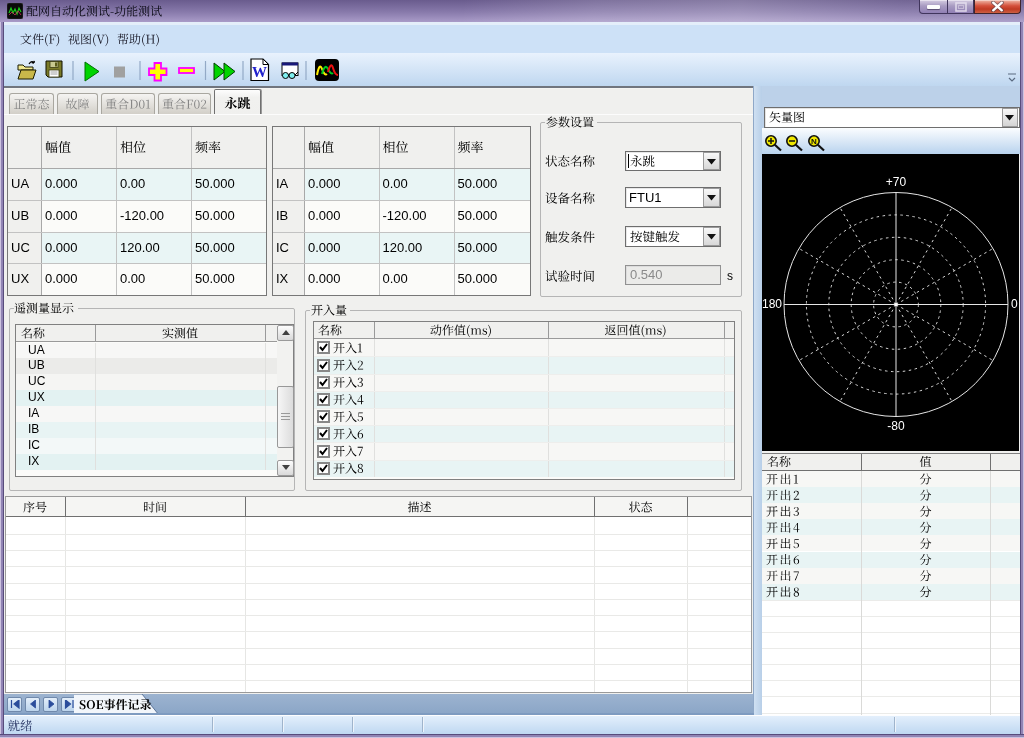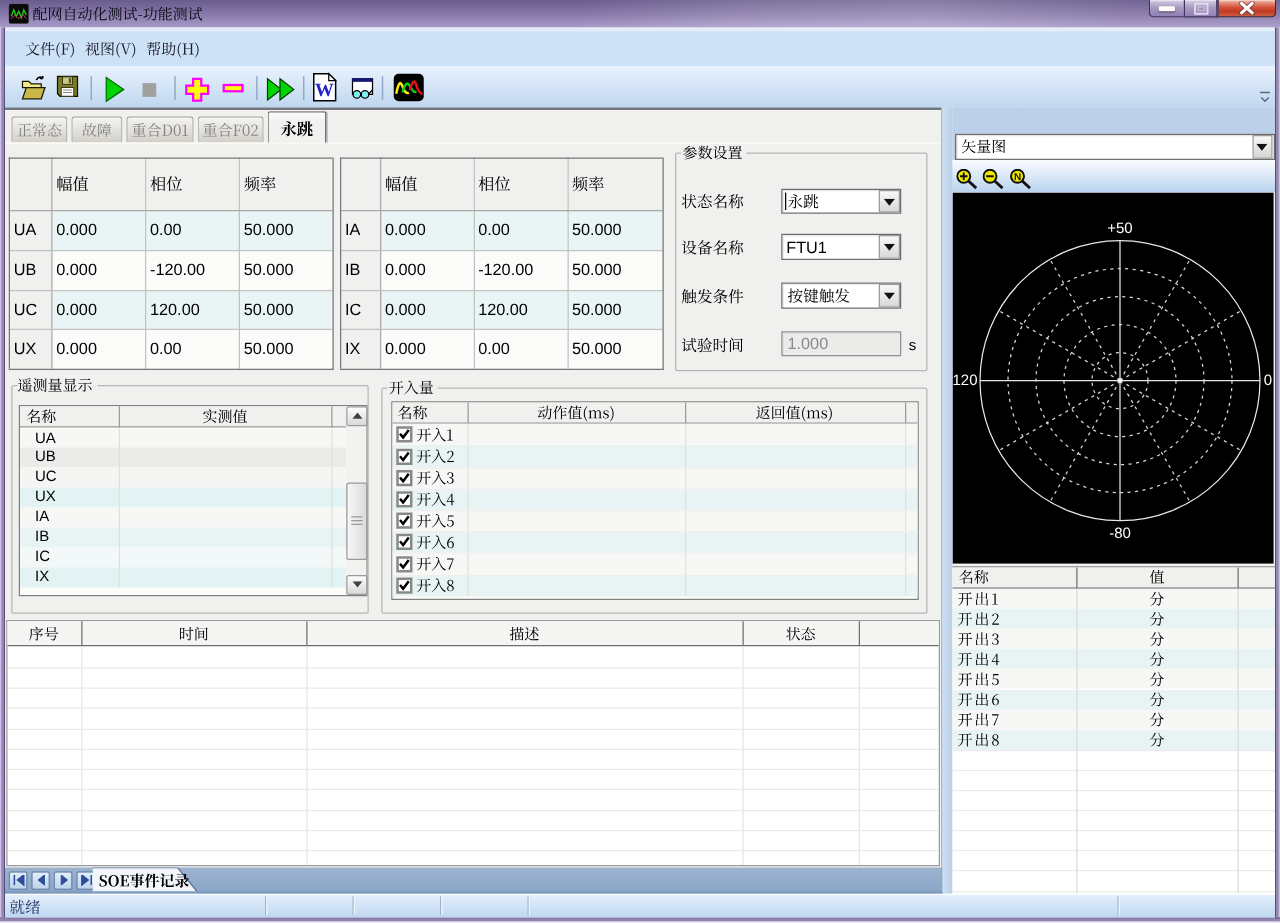--- a/index.html
+++ b/index.html
@@ -169,21 +169,21 @@
     <path d="M0,0 L9,0 L4.5,5.5 Z" fill="#111"></path>
   </svg>
 <div style="position:absolute;left:625px;top:226px;width:96px;height:21px;background:#fff;border:1px solid #6e6e6e;box-shadow:inset 1px 1px 0 #e8e8e8;"></div>
 <div style="position:absolute;left:703px;top:227px;width:17px;height:19px;background:linear-gradient(#f8f8f8,#d8d8d8);border:1px solid #9a9a9a;"></div>
 <svg style="position:absolute;left:707px;top:234.0px" width="9" height="6">
     <path d="M0,0 L9,0 L4.5,5.5 Z" fill="#111"></path>
   </svg>
 <div style="position:absolute;left:627.5px;top:153.5px;width:1px;height:14px;background:#000;"></div>
 <div style="position:absolute;left:629px;top:187px;width:60px;height:21px;font:13px 'Liberation Sans',sans-serif;color:#000;text-align:left;line-height:21px;white-space:nowrap;">FTU1</div>
 <div style="position:absolute;left:625px;top:265px;width:96px;height:20px;background:#ebebe9;border:1px solid #919191;box-shadow:inset 1px 1px 0 #dcdcdc;"></div>
-<div style="position:absolute;left:630px;top:265px;width:60px;height:20px;font:13px 'Liberation Sans',sans-serif;color:#8a8a8a;text-align:left;line-height:20px;white-space:nowrap;">1.000</div>
+<div style="position:absolute;left:630px;top:265px;width:60px;height:20px;font:13px 'Liberation Sans',sans-serif;color:#8a8a8a;text-align:left;line-height:20px;white-space:nowrap;">0.540</div>
 <div style="position:absolute;left:727px;top:266px;width:12px;height:20px;font:12px 'Liberation Sans',sans-serif;color:#000;text-align:left;line-height:20px;white-space:nowrap;">s</div>
 <div style="position:absolute;left:15px;top:324px;width:279px;height:152.5px;background:#fbfbf9;border:1px solid #808080;"></div>
 <div style="position:absolute;left:16px;top:325px;width:261px;height:17px;background:#f0f0ee;border-bottom:1px solid #9a9a9a;"></div>
 <div style="position:absolute;left:95px;top:325px;width:1px;height:17px;background:#9a9a9a;"></div>
 <div style="position:absolute;left:265px;top:325px;width:1px;height:17px;background:#9a9a9a;"></div>
 <div style="position:absolute;left:16px;top:342.5px;width:261px;height:15.9px;background:#f7f7f6;"></div>
 <div style="position:absolute;left:28px;top:342.5px;width:60px;height:15.9px;font:12px 'Liberation Sans',sans-serif;color:#000;text-align:left;line-height:15.9px;white-space:nowrap;">UA</div>
 <div style="position:absolute;left:16px;top:358.4px;width:261px;height:15.9px;background:#ebebe9;"></div>
 <div style="position:absolute;left:28px;top:358.4px;width:60px;height:15.9px;font:12px 'Liberation Sans',sans-serif;color:#000;text-align:left;line-height:15.9px;white-space:nowrap;">UB</div>
 <div style="position:absolute;left:16px;top:374.29999999999995px;width:261px;height:15.9px;background:#f5f5f3;"></div>
@@ -345,23 +345,23 @@
     <line x1="134" y1="150.5" x2="231.0" y2="94.5" stroke="#d8d8d8" stroke-width="1" stroke-dasharray="2.5,3.5"></line>
     <line x1="134" y1="150.5" x2="190.0" y2="53.5" stroke="#d8d8d8" stroke-width="1" stroke-dasharray="2.5,3.5"></line>
     <line x1="134" y1="150.5" x2="78.0" y2="53.5" stroke="#d8d8d8" stroke-width="1" stroke-dasharray="2.5,3.5"></line>
     <line x1="134" y1="150.5" x2="37.0" y2="94.5" stroke="#d8d8d8" stroke-width="1" stroke-dasharray="2.5,3.5"></line>
     <line x1="134" y1="150.5" x2="37.0" y2="206.5" stroke="#d8d8d8" stroke-width="1" stroke-dasharray="2.5,3.5"></line>
     <line x1="134" y1="150.5" x2="78.0" y2="247.5" stroke="#d8d8d8" stroke-width="1" stroke-dasharray="2.5,3.5"></line>
     <line x1="134" y1="150.5" x2="190.0" y2="247.5" stroke="#d8d8d8" stroke-width="1" stroke-dasharray="2.5,3.5"></line>
     <line x1="134" y1="150.5" x2="231.0" y2="206.5" stroke="#d8d8d8" stroke-width="1" stroke-dasharray="2.5,3.5"></line>
     <circle cx="134" cy="150.5" r="1.5" fill="#fff"></circle>
   </svg>
-<div style="position:absolute;left:876px;top:175px;width:40px;height:14px;font:12px 'Liberation Sans',sans-serif;color:#fff;text-align:center;line-height:14px;white-space:nowrap;">+50</div>
+<div style="position:absolute;left:876px;top:175px;width:40px;height:14px;font:12px 'Liberation Sans',sans-serif;color:#fff;text-align:center;line-height:14px;white-space:nowrap;">+70</div>
 <div style="position:absolute;left:876px;top:419px;width:40px;height:14px;font:12px 'Liberation Sans',sans-serif;color:#fff;text-align:center;line-height:14px;white-space:nowrap;">-80</div>
-<div style="position:absolute;left:749px;top:297px;width:33px;height:14px;font:12px 'Liberation Sans',sans-serif;color:#fff;text-align:right;line-height:14px;white-space:nowrap;">120</div>
+<div style="position:absolute;left:749px;top:297px;width:33px;height:14px;font:12px 'Liberation Sans',sans-serif;color:#fff;text-align:right;line-height:14px;white-space:nowrap;">180</div>
 <div style="position:absolute;left:1011px;top:297px;width:20px;height:14px;font:12px 'Liberation Sans',sans-serif;color:#fff;text-align:left;line-height:14px;white-space:nowrap;">0</div>
 <div style="position:absolute;left:762px;top:452.5px;width:257.5px;height:262.5px;background:#fff;border-top:1px solid #808080;"></div>
 <div style="position:absolute;left:762px;top:453.5px;width:257.5px;height:17.5px;background:#f0f0ee;border-bottom:1px solid #707070;"></div>
 <div style="position:absolute;left:861px;top:453.5px;width:1px;height:17.5px;background:#707070;"></div>
 <div style="position:absolute;left:990px;top:453.5px;width:1px;height:17.5px;background:#707070;"></div>
 <div style="position:absolute;left:762px;top:471px;width:257.5px;height:16.1px;background:#f7f7f5;"></div>
 <div style="position:absolute;left:762px;top:487.1px;width:257.5px;height:16.1px;background:#e8f4f4;"></div>
 <div style="position:absolute;left:762px;top:503.20000000000005px;width:257.5px;height:16.1px;background:#f7f7f5;"></div>
 <div style="position:absolute;left:762px;top:519.3000000000001px;width:257.5px;height:16.1px;background:#e8f4f4;"></div>
 <div style="position:absolute;left:762px;top:535.4000000000001px;width:257.5px;height:16.1px;background:#f7f7f5;"></div>

